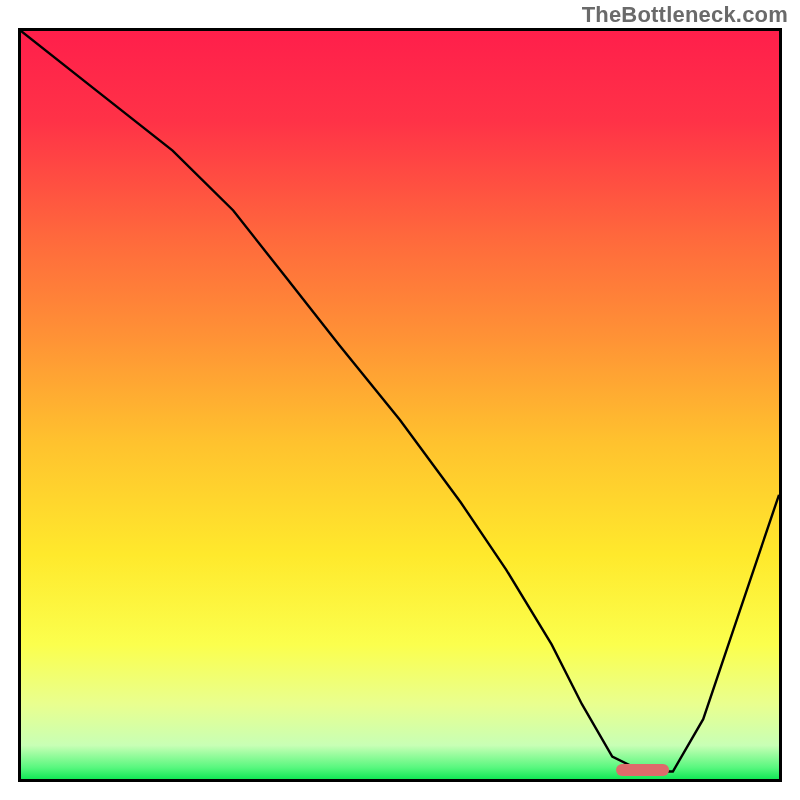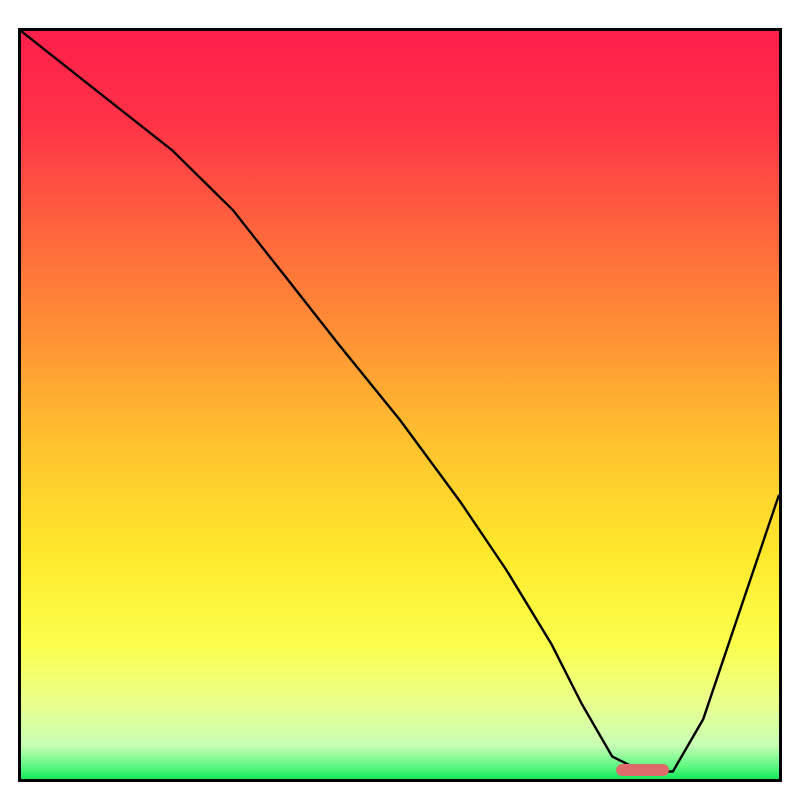--- a/index.html
+++ b/index.html
@@ -41,20 +41,21 @@
     left: 0;
     top: 0;
     width: 100%;
     height: 100%;
   }
 </style>
 </head>
 <body>
 
 <div class="stage">
+  <div class="watermark">TheBottleneck.com</div>
 
   <div class="plot-frame">
     <svg class="bg" viewBox="0 0 100 100" preserveAspectRatio="none">
       <defs>
         <linearGradient id="bgGrad" x1="0" y1="0" x2="0" y2="1">
             <stop offset="0%" stop-color="#ff1f4b"></stop>
             <stop offset="12%" stop-color="#ff3247"></stop>
             <stop offset="28.000000000000004%" stop-color="#ff6a3c"></stop>
             <stop offset="40%" stop-color="#ff8f36"></stop>
             <stop offset="55.00000000000001%" stop-color="#ffc22e"></stop>

